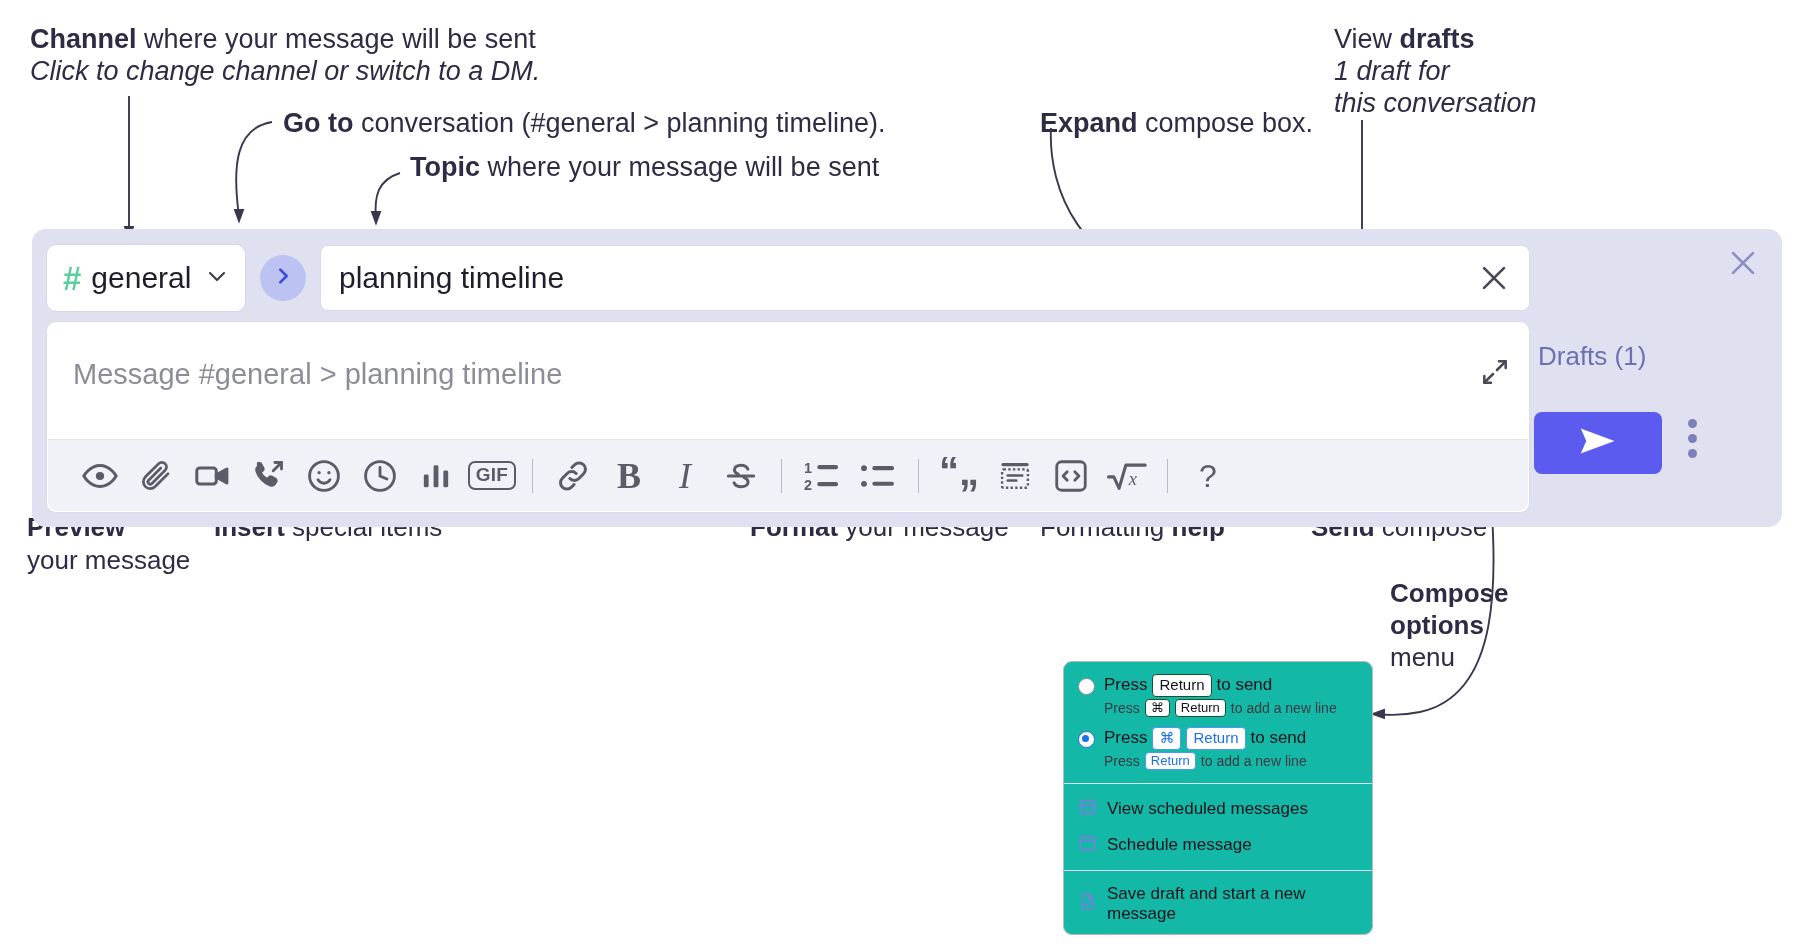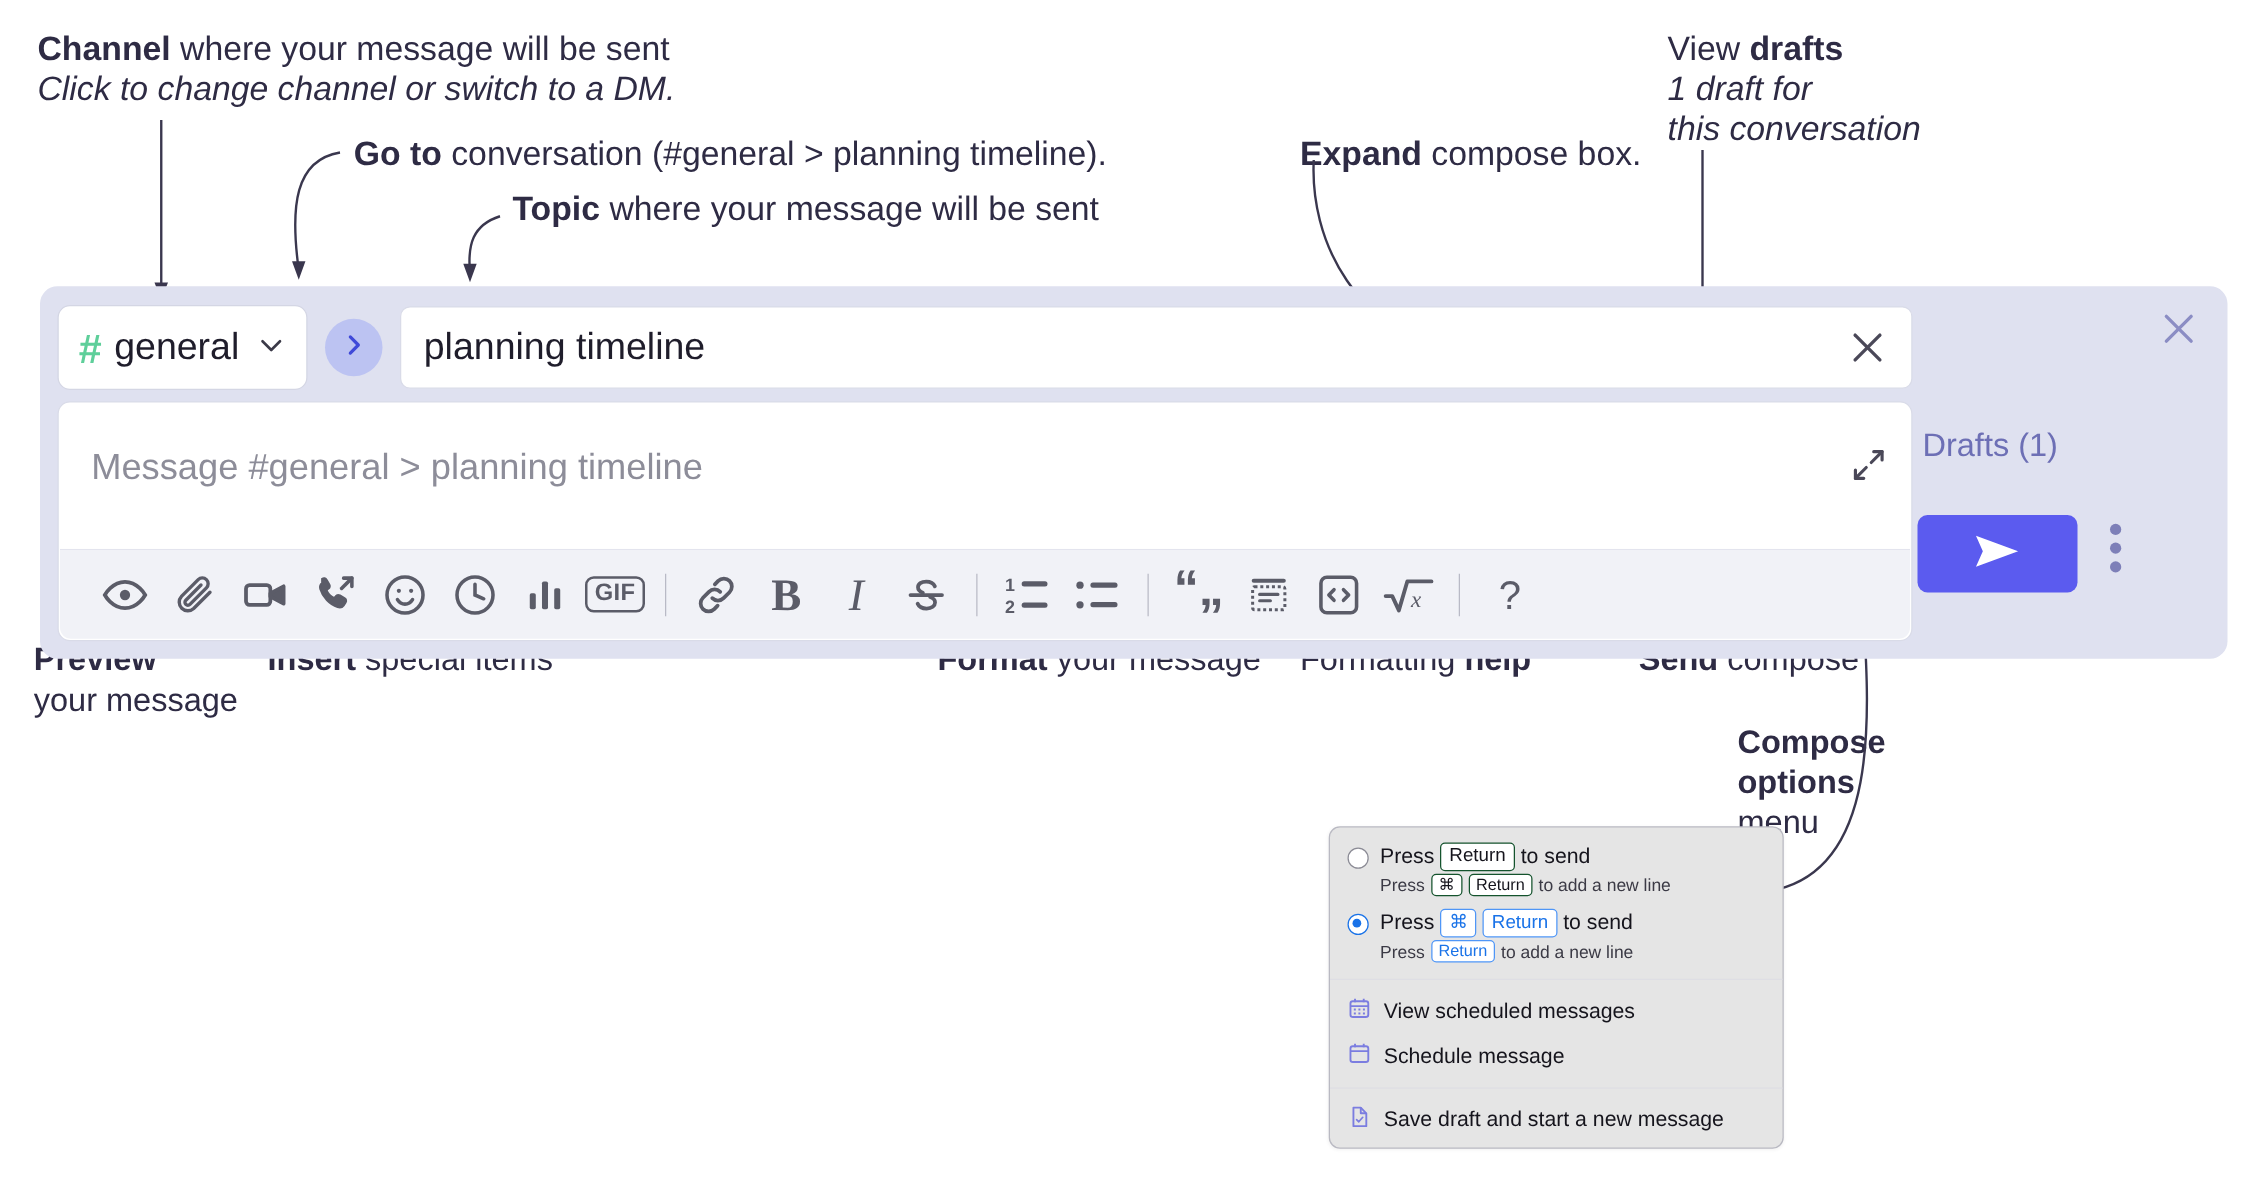--- a/index.html
+++ b/index.html
@@ -72,22 +72,22 @@
   .panel-x{position:absolute;right:22px;top:17px;cursor:pointer;}
   .drafts-link{position:absolute;left:22px;top:82px;font-size:26px;color:#6d6fb5;cursor:pointer;margin-top:30px;}
   .send-btn{
     position:absolute;left:18px;top:183px;width:128px;height:62px;background:#5b5bef;
     border-radius:8px;display:flex;align-items:center;justify-content:center;cursor:pointer;
   }
   .kebab{position:absolute;left:172px;top:190px;cursor:pointer;display:flex;flex-direction:column;gap:6px;align-items:center;}
   .kebab i{width:9px;height:9px;border-radius:50%;background:#7d7fb8;display:block;}
   
   #menu{
-    position:absolute;left:1063px;top:661px;width:364px;
-    background:#e5e5e5;border:1px solid #b9b9c2;border-radius:9px;
+    position:absolute;left:1063px;top:661px;width:310px;
+    background:#14b8a6;border:1px solid #b9b9c2;border-radius:9px;
     box-sizing:border-box;padding:8px 0 4px 0;
     box-shadow:0 1px 3px rgba(0,0,0,.06);
   }
   .opt{display:flex;align-items:flex-start;padding:4px 14px 0 14px;cursor:pointer;}
   .radio{width:17px;height:17px;border-radius:50%;border:1.8px solid #8b8b95;margin-top:4px;margin-right:9px;flex:none;box-sizing:border-box;background:#fff;}
   .radio.on{border-color:#1a73e8;background:#fff;position:relative;}
   .radio.on::after{content:"";position:absolute;left:3px;top:3px;width:7px;height:7px;border-radius:50%;background:#1a73e8;}
   .opt-main{font-size:17px;color:#15141c;display:flex;align-items:center;gap:5px;flex-wrap:nowrap;}
   .opt-sub{font-size:14px;color:#3b3a45;display:flex;align-items:center;gap:5px;padding:2px 0 6px 40px;}
   .key{

